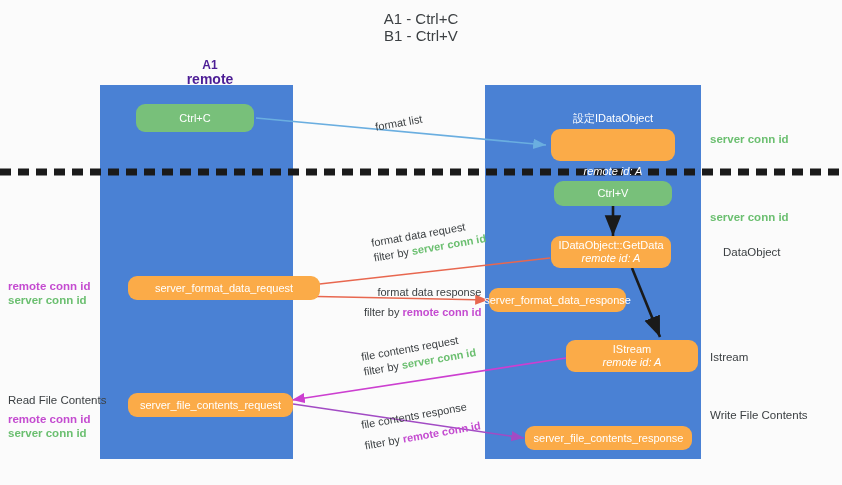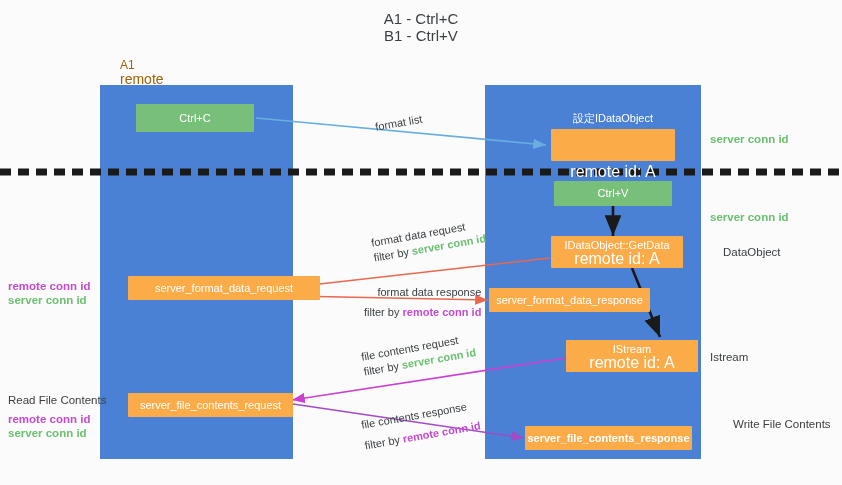--- a/index.html
+++ b/index.html
@@ -29,46 +29,47 @@
     top: 10px;
     width: 842px;
     text-align: center;
     font-size: 15px;
     color: #3c4043;
     line-height: 17px;
     white-space: pre-line;
   }
   .colhead {
     position: absolute;
-    text-align: left;
+    text-align: center;
     font-size: 12px;
-    color: #a16207;
+    color: #4c1d95;
     line-height: 14px;
+    font-weight: bold;
   }
   .colhead .sub { font-size: 14px; }
   .lane {
     position: absolute;
     background: #4a81d4;
   }
   .node {
     position: absolute;
     box-sizing: border-box;
     display: flex;
     flex-direction: column;
     align-items: center;
     justify-content: center;
     color: #ffffff;
     font-size: 11px;
     line-height: 13px;
     text-align: center;
-    border-radius: 1px;
+    border-radius: 9px;
   }
   .node.green { background: #78c07a; }
   .node.orange { background: #fbab48; }
-  .node .l2 { font-size: 16px; }
+  .node .l2 { font-size: 11px; font-style: italic; }
   .sidelabel {
     position: absolute;
     font-size: 11.5px;
     line-height: 14px;
     color: #3c4043;
   }
   .green-txt { color: #6bbf70; font-weight: bold; }
   .purple-txt { color: #c44bd0; font-weight: bold; }
   .edgelabel {
     position: absolute;
@@ -137,43 +138,43 @@
 
   <div class="node orange" style="left:551px; top:129px; width:124px; height:32px;gap:40px;">
     <div>設定IDataObject</div>
     <div class="l2">remote id: A</div>
   </div>
 
   <div class="node green" style="left:554px; top:181px; width:118px; height:25px;">
     <div>Ctrl+V</div>
   </div>
 
-  <div class="node orange" style="left:551px; top:236px; width:132px; height:32px;">
+  <div class="node orange" style="left:551px; top:236px; width:120px; height:32px;">
     <div>IDataObject::GetData</div>
     <div class="l2">remote id: A</div>
   </div>
 
   <div class="node orange" style="left:566px; top:340px; width:132px; height:32px;">
     <div>IStream</div>
     <div class="l2">remote id: A</div>
   </div>
 
   <div class="node orange" style="left:128px; top:276px; width:192px; height:24px;">
     <div>server_format_data_request</div>
   </div>
 
-  <div class="node orange" style="left:489px; top:288px; width:161px; height:24px;">
+  <div class="node orange" style="left:489px; top:288px; width:137px; height:24px;">
     <div>server_format_data_response</div>
   </div>
 
   <div class="node orange" style="left:128px; top:393px; width:165px; height:24px;">
     <div>server_file_contents_request</div>
   </div>
 
-  <div class="node orange" style="left:525px; top:426px; width:167px; height:24px;font-weight:bold;">
+  <div class="node orange" style="left:525px; top:426px; width:167px; height:24px;">
     <div>server_file_contents_response</div>
   </div>
 
   <div class="edgelabel rot-up" style="left:374px; top:120px;">format list</div>
 
   <div class="edgelabel rot-up" style="left:370px; top:236px;">
     <div>format data request</div>
     <div><span>filter by </span><span class="green-txt">server conn id</span></div>
   </div>
 
@@ -201,15 +202,15 @@
 
   <div class="sidelabel" style="left:8px; top:412px;">
     <div class="purple-txt">remote conn id</div>
     <div class="green-txt">server conn id</div>
   </div>
 
   <div class="sidelabel green-txt" style="left:710px; top:132px;">server conn id</div>
   <div class="sidelabel green-txt" style="left:710px; top:210px;">server conn id</div>
   <div class="sidelabel" style="left:710px; top:245px;margin-left:13px;">DataObject</div>
   <div class="sidelabel" style="left:710px; top:350px;">Istream</div>
-  <div class="sidelabel" style="left:710px; top:417px;margin-left:23px;">Write File Contents</div>
+  <div class="sidelabel" style="left:710px; top:408px;">Write File Contents</div>
 
 </div>
 
 </body></html>

